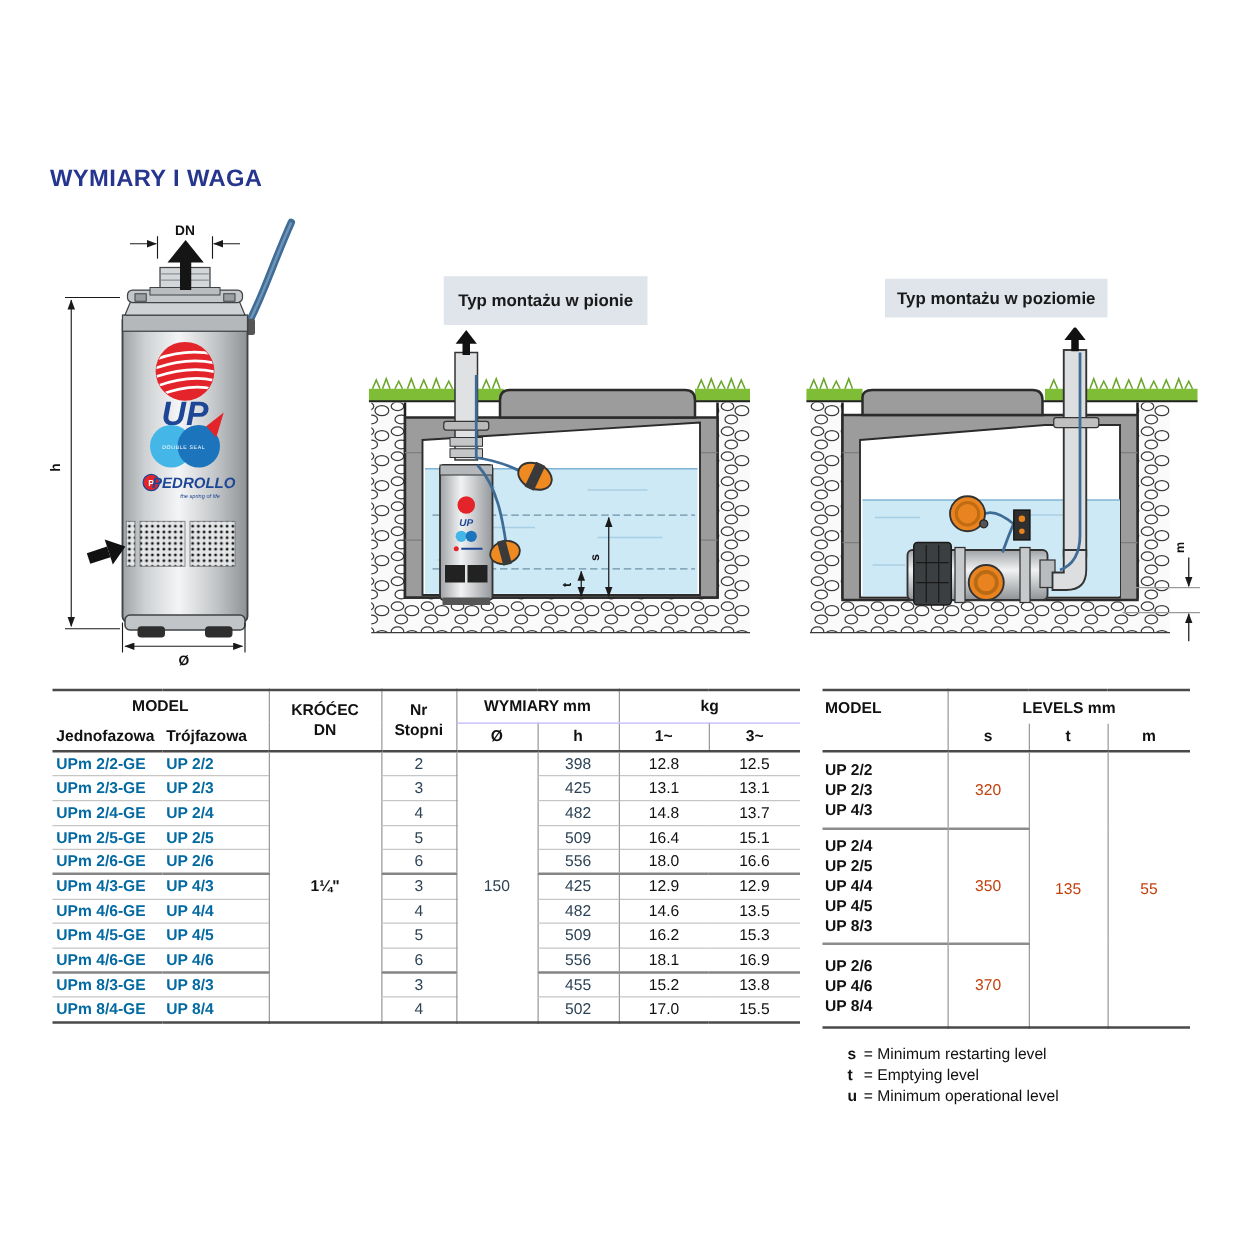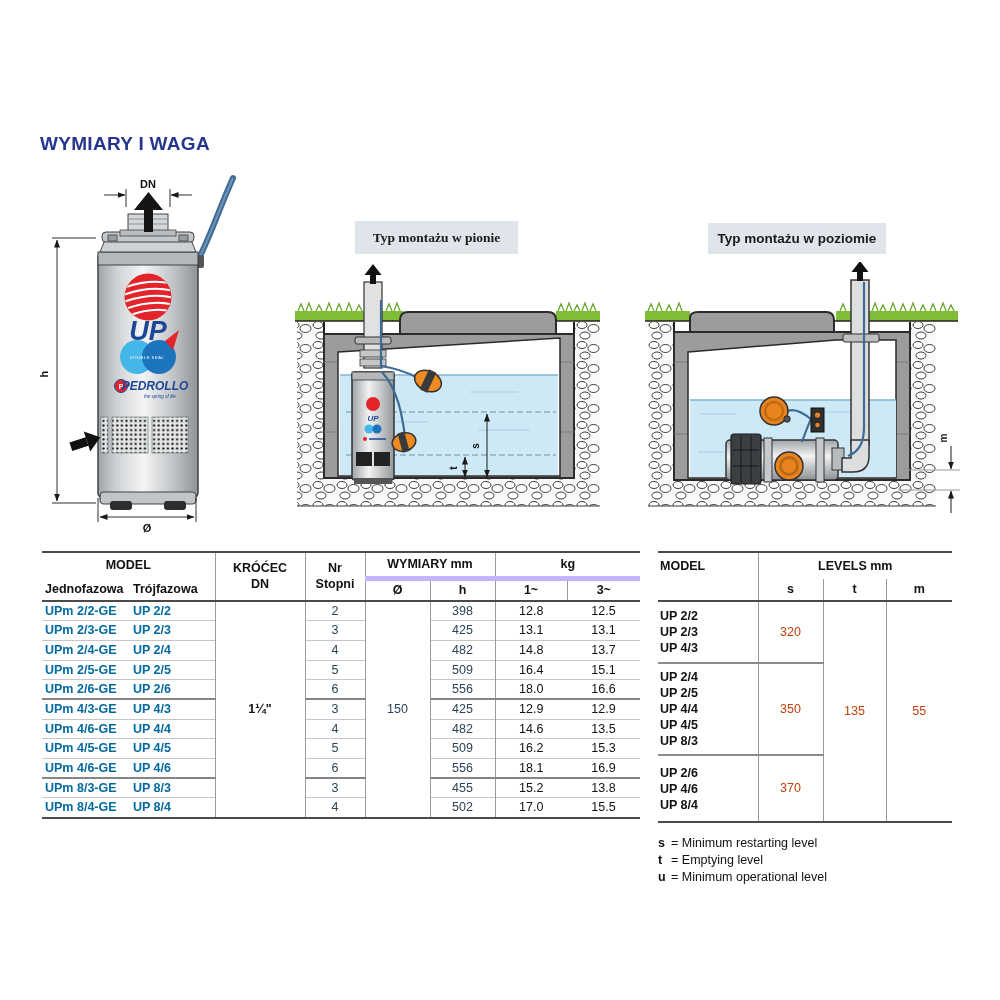--- a/index.html
+++ b/index.html
@@ -7,34 +7,34 @@
               font-family:"Liberation Sans", sans-serif; color:#111; }
   .abs { position:absolute; }
 
   
   #page-title { left:40px; top:133px; font-size:19px; font-weight:bold;
                 color:#26368e; letter-spacing:.3px; }
 
   
   .mount-label { background:#dfe5eb; display:flex; align-items:center; justify-content:center;
                  font-size:13.5px; font-weight:bold; color:#1a1a1a; }
-  #label-vertical   { left:355px; top:221px; width:163px; height:33px;font-family:Liberation Serif, serif; }
+  #label-vertical   { left:355px; top:221px; width:163px; height:39px; }
   #label-horizontal { left:708px; top:223px; width:178px; height:31px; }
 
   
   table { border-collapse:collapse; table-layout:fixed; font-size:12.5px; }
   th,td { padding:0; line-height:1.15; overflow:hidden; white-space:nowrap; }
 
   #main-table { left:42px; top:551px; width:598px;
                 border-top:2px solid #4a4a4a; border-bottom:2px solid #4a4a4a; }
   #main-table thead th { font-weight:bold; text-align:center; vertical-align:middle; }
   #main-table tr.hr1 th { height:26px; }
   #main-table tr.hr2 th { height:23px; }
   #main-table th.bb2 { border-bottom:2px solid #4a4a4a; }
-  #main-table th.bb1 { border-bottom:5px solid #c4b5fd; }
+  #main-table th.bb1 { border-bottom:1px solid #c4b5fd; }
   #main-table th.left { text-align:left; padding-left:3px; }
   #main-table .vl { border-left:1px solid #9b9b9b;text-align:center; }
   #main-table tbody td { height:19.7px; border-top:1px solid #c6c6c6; text-align:center;
                          vertical-align:middle; color:#2d4355; }
   #main-table tbody tr:first-child td { border-top:none; }
   #main-table tbody tr.group td { border-top:2px solid #858585;margin-top:36px; }
   #main-table td.model { text-align:left; font-weight:bold; color:#0369a1; padding-left:3px; }
   #main-table td.kgv { font-weight:normal; color:#111; }
   #main-table td.dnv { font-weight:bold; color:#111; }
   .twoLine div { line-height:1.25; }
@@ -50,21 +50,21 @@
   #levels-table th.bb2, #levels-table .bb2 { border-bottom:2px solid #4a4a4a; }
   #levels-table tbody td { vertical-align:middle; text-align:center; color:#c2410c; }
   #levels-table td.models { text-align:left; font-weight:bold; color:#111;
                             padding:5px 0 5px 2px; line-height:16px; white-space:normal; }
   #levels-table tr.g1 { height:62px; } #levels-table tr.g2 { height:88px; }
   #levels-table tr.g3 { height:67px; }
   #levels-table tr.gsep td { border-top:2px solid #8c8c8c; }
 
   
   #legend { left:658px; top:836px; font-size:12.5px; color:#111; }
-  #legend .line { margin-bottom:3px; }
+  #legend .line { margin-bottom:3px;margin-left:20px; }
   #legend .term { font-weight:bold; display:inline-block; width:13px; }
 
   svg text { font-family:"Liberation Sans", sans-serif; }
   .dimtxt { font-size:11px; font-weight:bold; fill:#111; }
   .dimtxt2 { font-size:10px; font-weight:bold; fill:#111; }
 </style>
 </head>
 <body>
 
 <h1 id="page-title" class="abs">WYMIARY I WAGA</h1>

